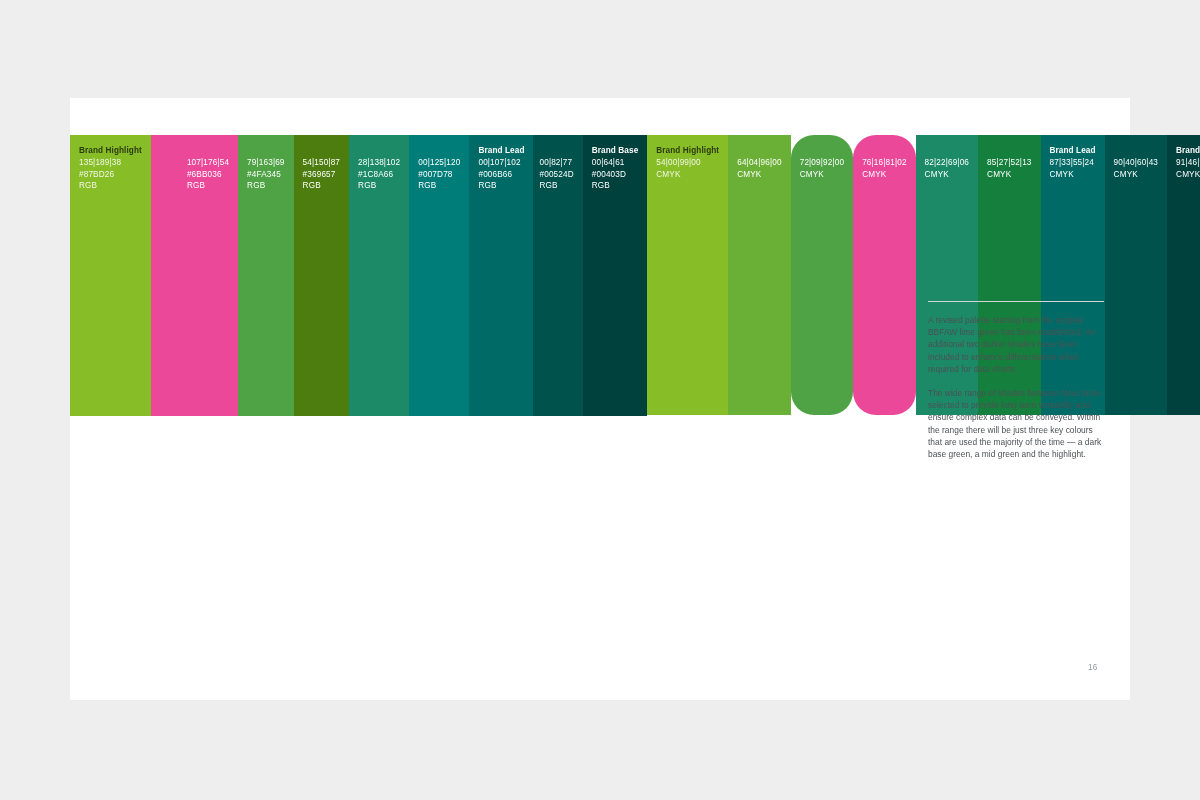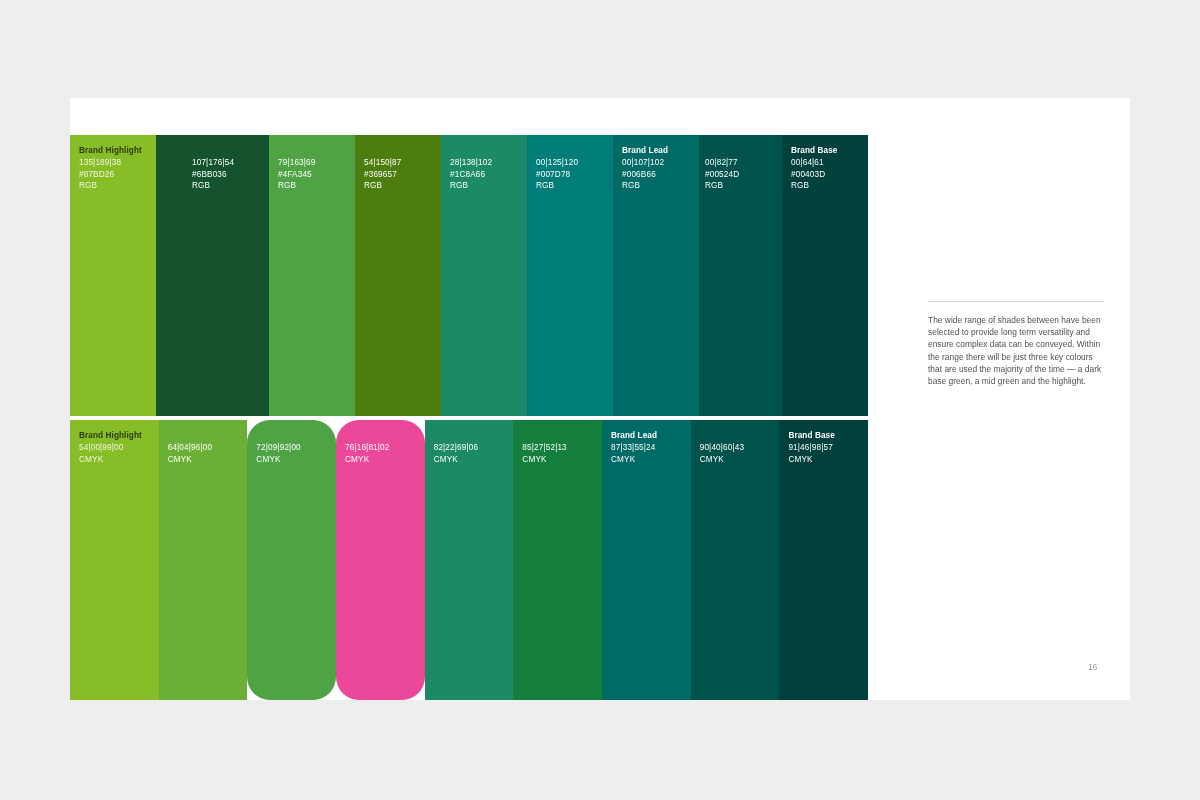--- a/index.html
+++ b/index.html
@@ -21,21 +21,21 @@
     height: 602px;
     background: #ffffff;
   }
   .swatch-grid {
     position: absolute;
     left: 0px;
     top: 37px;
     width: 798px;
     height: 565px;
     display: flex;
-    flex-direction: column;
+    flex-direction: row;
   }
   .swatch-row {
     display: flex;
     flex-direction: row;
     width: 100%;
   }
   .row-rgb { height: 281px; }
   .row-gap { height: 4px; background: #ffffff; }
   .row-cmyk { height: 280px; }
   .swatch {
@@ -101,21 +101,21 @@
 <div class="page">
 
   <div class="swatch-grid">
     <div class="swatch-row row-rgb" id="row-rgb">
         <div class="swatch light-text" style="background: rgb(135, 189, 38);">
           <p class="swatch-label">Brand Highlight</p>
           <p class="swatch-value">135|189|38</p>
           <p class="swatch-value">#87BD26</p>
           <p class="swatch-value">RGB</p>
         </div>
-        <div class="swatch dark-text" style="background: #14532d; padding-left: 36px;">
+        <div class="swatch dark-text" style="background: #ec4899; padding-left: 36px;">
           <p class="swatch-label empty">&nbsp;</p>
           <p class="swatch-value">107|176|54</p>
           <p class="swatch-value">#6BB036</p>
           <p class="swatch-value">RGB</p>
         </div>
         <div class="swatch dark-text" style="background: rgb(79, 163, 69);">
           <p class="swatch-label empty">&nbsp;</p>
           <p class="swatch-value">79|163|69</p>
           <p class="swatch-value">#4FA345</p>
           <p class="swatch-value">RGB</p>
@@ -202,18 +202,19 @@
         <div class="swatch dark-text" style="background: rgb(0, 64, 61);">
           <p class="swatch-label">Brand Base</p>
           <p class="swatch-value">91|46|98|57</p>
           <p class="swatch-value">CMYK</p>
         </div>
       </div>
   </div>
 
   <div class="side-column">
     <div class="side-rule"></div>
+    <p class="side-para">A revised palette starting from the original BBFAW lime green has been established. An additional two darker shades have been included to enhance differentiation when required for data charts.</p>
     <p class="side-para">The wide range of shades between have been selected to provide long term versatility and ensure complex data can be conveyed. Within the range there will be just three key colours that are used the majority of the time — a dark base green, a mid green and the highlight.</p>
   </div>
 
   <div class="page-number">16</div>
 
 </div>
 
 </body></html>

